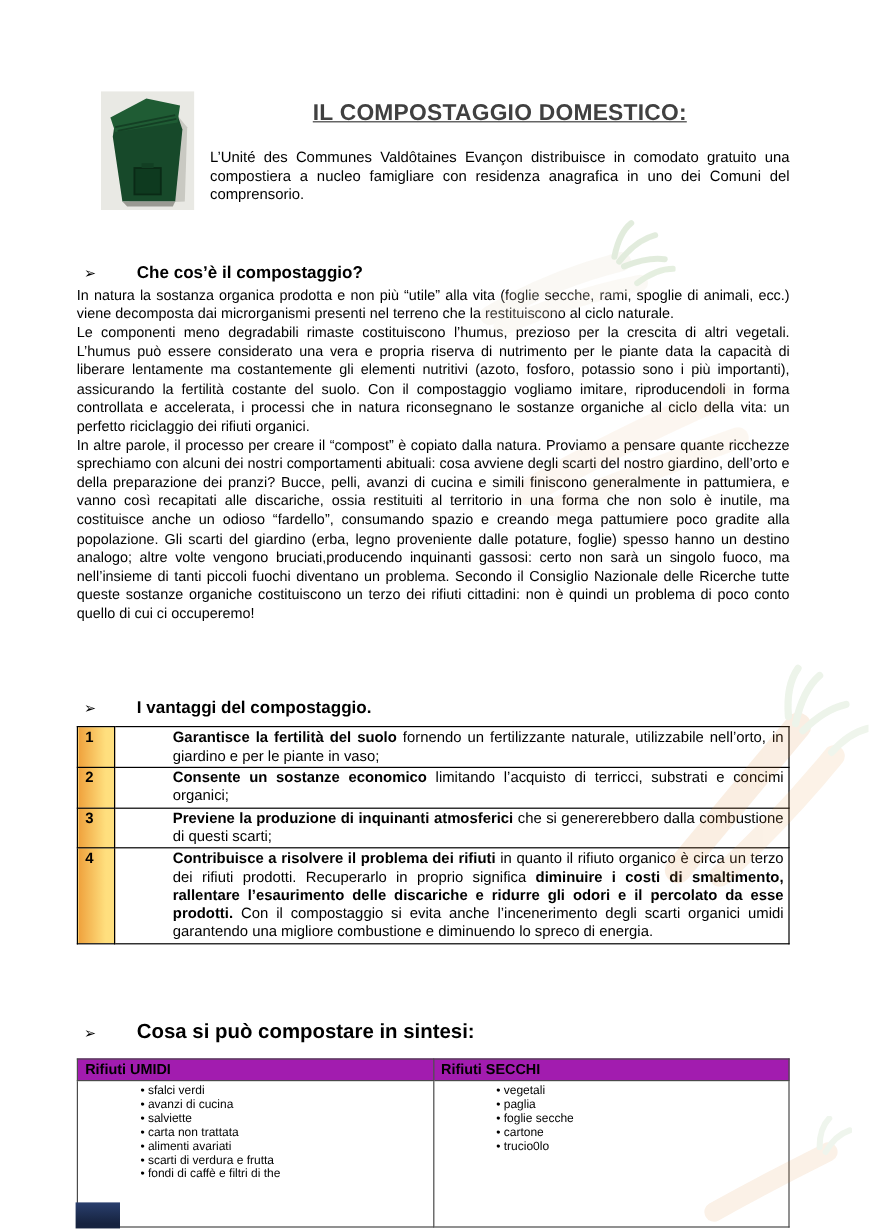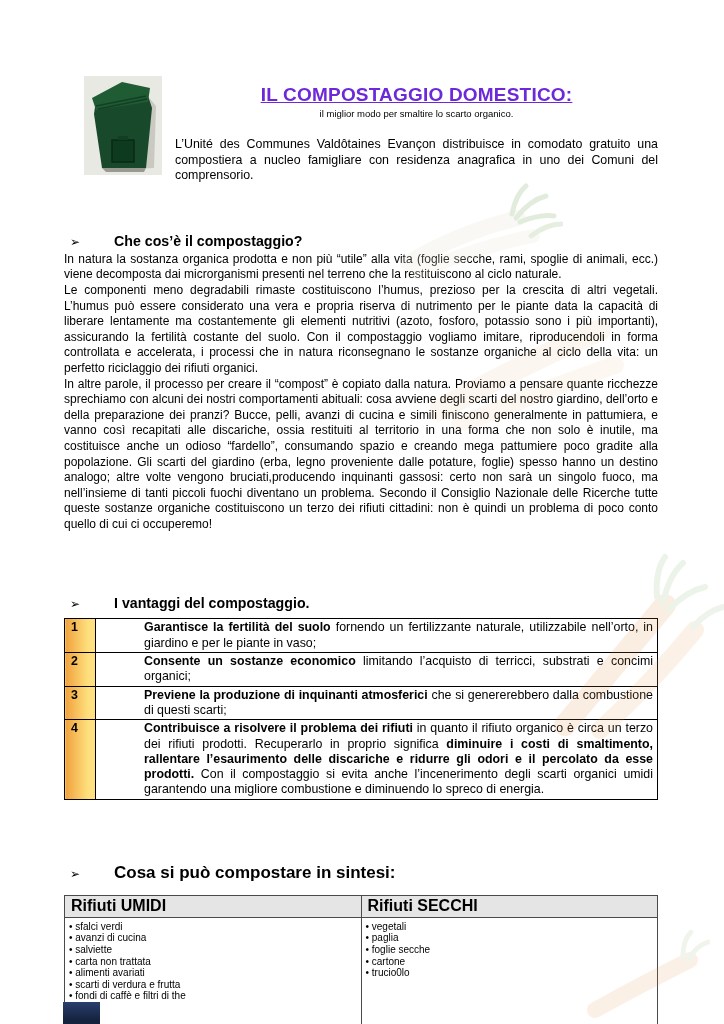--- a/index.html
+++ b/index.html
@@ -8,21 +8,21 @@
     position:relative; width:724px; height:1024px; background:#ffffff;
     font-family:"Liberation Sans", sans-serif; color:#000; overflow:hidden;
   }
   .wm { position:absolute; pointer-events:none; }
 
   
   .composter { position:absolute; left:84px; top:76px; width:78px; height:99px; }
 
   
   .header-col { margin:84px 66px 0 175px; position:relative; }
-  .title { color:#6d28d9; font-size:19px; font-weight:bold; text-decoration:underline; text-align:center; letter-spacing:.2px; }
+  .title { color:#404040; font-size:19px; font-weight:bold; text-decoration:underline; text-align:center; letter-spacing:.2px; }
   .subtitle { font-size:9.5px; text-align:center; margin-top:2px; }
   .intro { margin-top:18px; font-size:12.4px; line-height:15.6px; text-align:justify; }
 
   
   .sec-heading { display:flex; align-items:baseline; margin:12px 66px 3px 70px; }
   .sec-heading .arrow { font-size:12px; width:44px; flex:none; }
   .sec-heading .sec-title { font-weight:bold; font-size:14.2px;margin-top:37px; }
   .sec-heading.big .sec-title { font-size:17px; }
   .mt-lg { margin-top:26px; }
 
@@ -31,23 +31,23 @@
 
   
   .adv { margin:7px 66px 0 64px; width:594px; border-collapse:collapse; table-layout:fixed; }
   .adv td { border:1px solid #000; font-size:12.4px; line-height:15.3px; padding:1px 4px; vertical-align:top; }
   .adv td.num { width:31px; font-weight:bold; background:linear-gradient(90deg,#efa23d 0%,#ffdf7e 75%); padding-left:6px; }
   .adv td.txt { text-align:justify;padding-left:48px; }
 
   
   .compost { margin:12px 66px 0 64px; width:594px; border-collapse:collapse; table-layout:fixed; }
   .compost th, .compost td { border:1px solid #4a4a4a; }
-  .compost th { background:#e5e5e5; font-size:16px; font-weight:bold; text-align:left; padding:1px 6px 2px 6px; }
+  .compost th { background:#a21caf; font-size:12px; font-weight:bold; text-align:left; padding:1px 6px 2px 6px; }
   .compost td { vertical-align:top; height:122px; padding:3px 6px 2px 4px; }
-  .compost ul { list-style:none; }
+  .compost ul { list-style:none;margin-left:48px; }
   .compost li { font-size:10px; line-height:11.6px; }
   .compost li::before { content:"• "; }
 
   
   .fragment { position:absolute; left:63px; top:1002px; width:37px; height:22px;
               background:linear-gradient(180deg,#2a3f6e 0%,#16233f 80%); }
 </style>
 </head>
 <body>
 
@@ -90,21 +90,20 @@
       <path d="M8 22 L38 6 L66 12 L64 26 L12 34 Z" fill="#1f5c34"></path>
       <path d="M12 30 L62 20 M14 33 L63 23" stroke="#143f24" stroke-width="1.5" fill="none"></path>
       <rect x="28" y="64" width="22" height="22" fill="#0e3a1f" stroke="#0a2a16" stroke-width="1.5"></rect>
       <rect x="34" y="60" width="10" height="4" fill="#123f23"></rect>
       <path d="M18 92 L62 92 L60 96 L22 96 Z" fill="#9a9a93"></path>
     </svg>
   </div>
 
   <div class="header-col">
     <h1 class="title">IL COMPOSTAGGIO DOMESTICO:</h1>
-    <div class="subtitle">il miglior modo per smaltire lo scarto organico.</div>
     <p class="intro">L’Unité des Communes Valdôtaines Evançon distribuisce in comodato gratuito una compostiera a nucleo famigliare con residenza anagrafica in uno dei Comuni del comprensorio.</p>
   </div>
 
   <div class="sec-heading">
     <span class="arrow">➢</span>
     <span class="sec-title">Che cos’è il compostaggio?</span>
   </div>
   <p class="bodytxt">In natura la sostanza organica prodotta e non più “utile” alla vita (foglie secche, rami, spoglie di animali, ecc.) viene decomposta dai microrganismi presenti nel terreno che la restituiscono al ciclo naturale.</p>
   <p class="bodytxt">Le componenti meno degradabili rimaste costituiscono l’humus, prezioso per la crescita di altri vegetali. L’humus può essere considerato una vera e propria riserva di nutrimento per le piante data la capacità di liberare lentamente ma costantemente gli elementi nutritivi (azoto, fosforo, potassio sono i più importanti), assicurando la fertilità costante del suolo. Con il compostaggio vogliamo imitare, riproducendoli in forma controllata e accelerata, i processi che in natura riconsegnano le sostanze organiche al ciclo della vita: un perfetto riciclaggio dei rifiuti organici.</p>
   <p class="bodytxt">In altre parole, il processo per creare il “compost” è copiato dalla natura. Proviamo a pensare quante ricchezze sprechiamo con alcuni dei nostri comportamenti abituali: cosa avviene degli scarti del nostro giardino, dell’orto e della preparazione dei pranzi? Bucce, pelli, avanzi di cucina e simili finiscono generalmente in pattumiera, e vanno così recapitati alle discariche, ossia restituiti al territorio in una forma che non solo è inutile, ma costituisce anche un odioso “fardello”, consumando spazio e creando mega pattumiere poco gradite alla popolazione. Gli scarti del giardino (erba, legno proveniente dalle potature, foglie) spesso hanno un destino analogo; altre volte vengono bruciati,producendo inquinanti gassosi: certo non sarà un singolo fuoco, ma nell’insieme di tanti piccoli fuochi diventano un problema. Secondo il Consiglio Nazionale delle Ricerche tutte queste sostanze organiche costituiscono un terzo dei rifiuti cittadini: non è quindi un problema di poco conto quello di cui ci occuperemo!</p>

